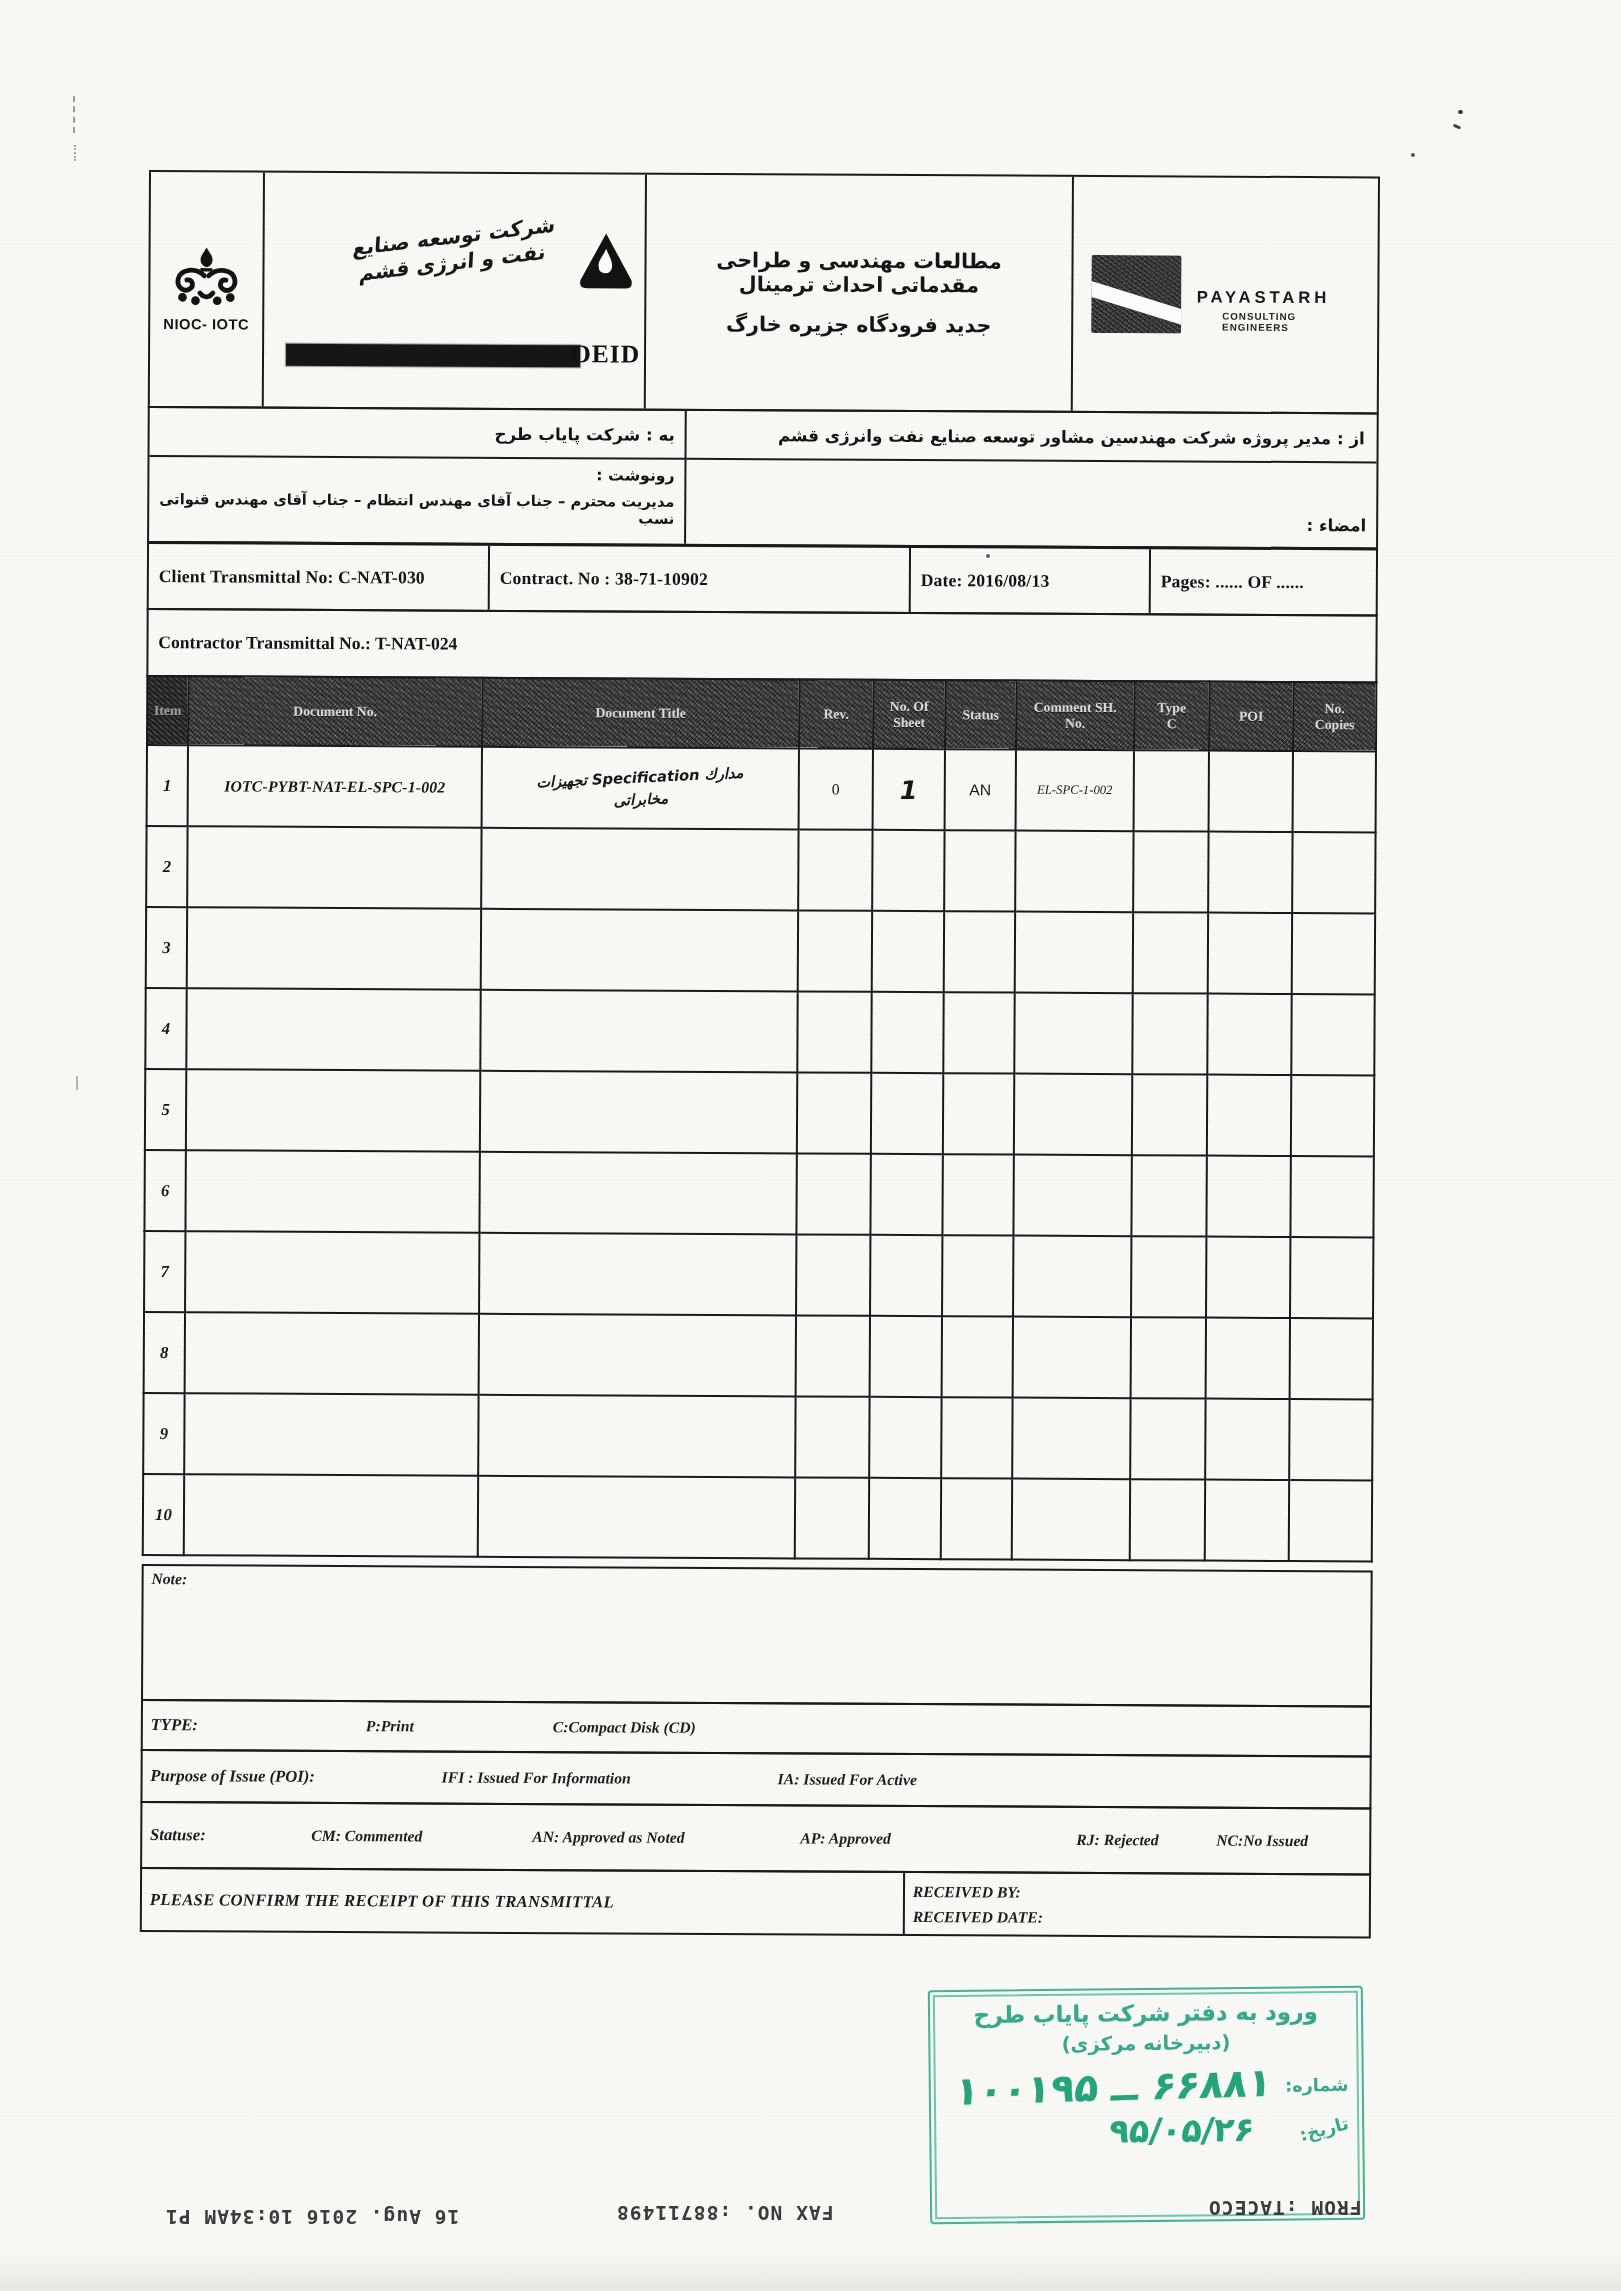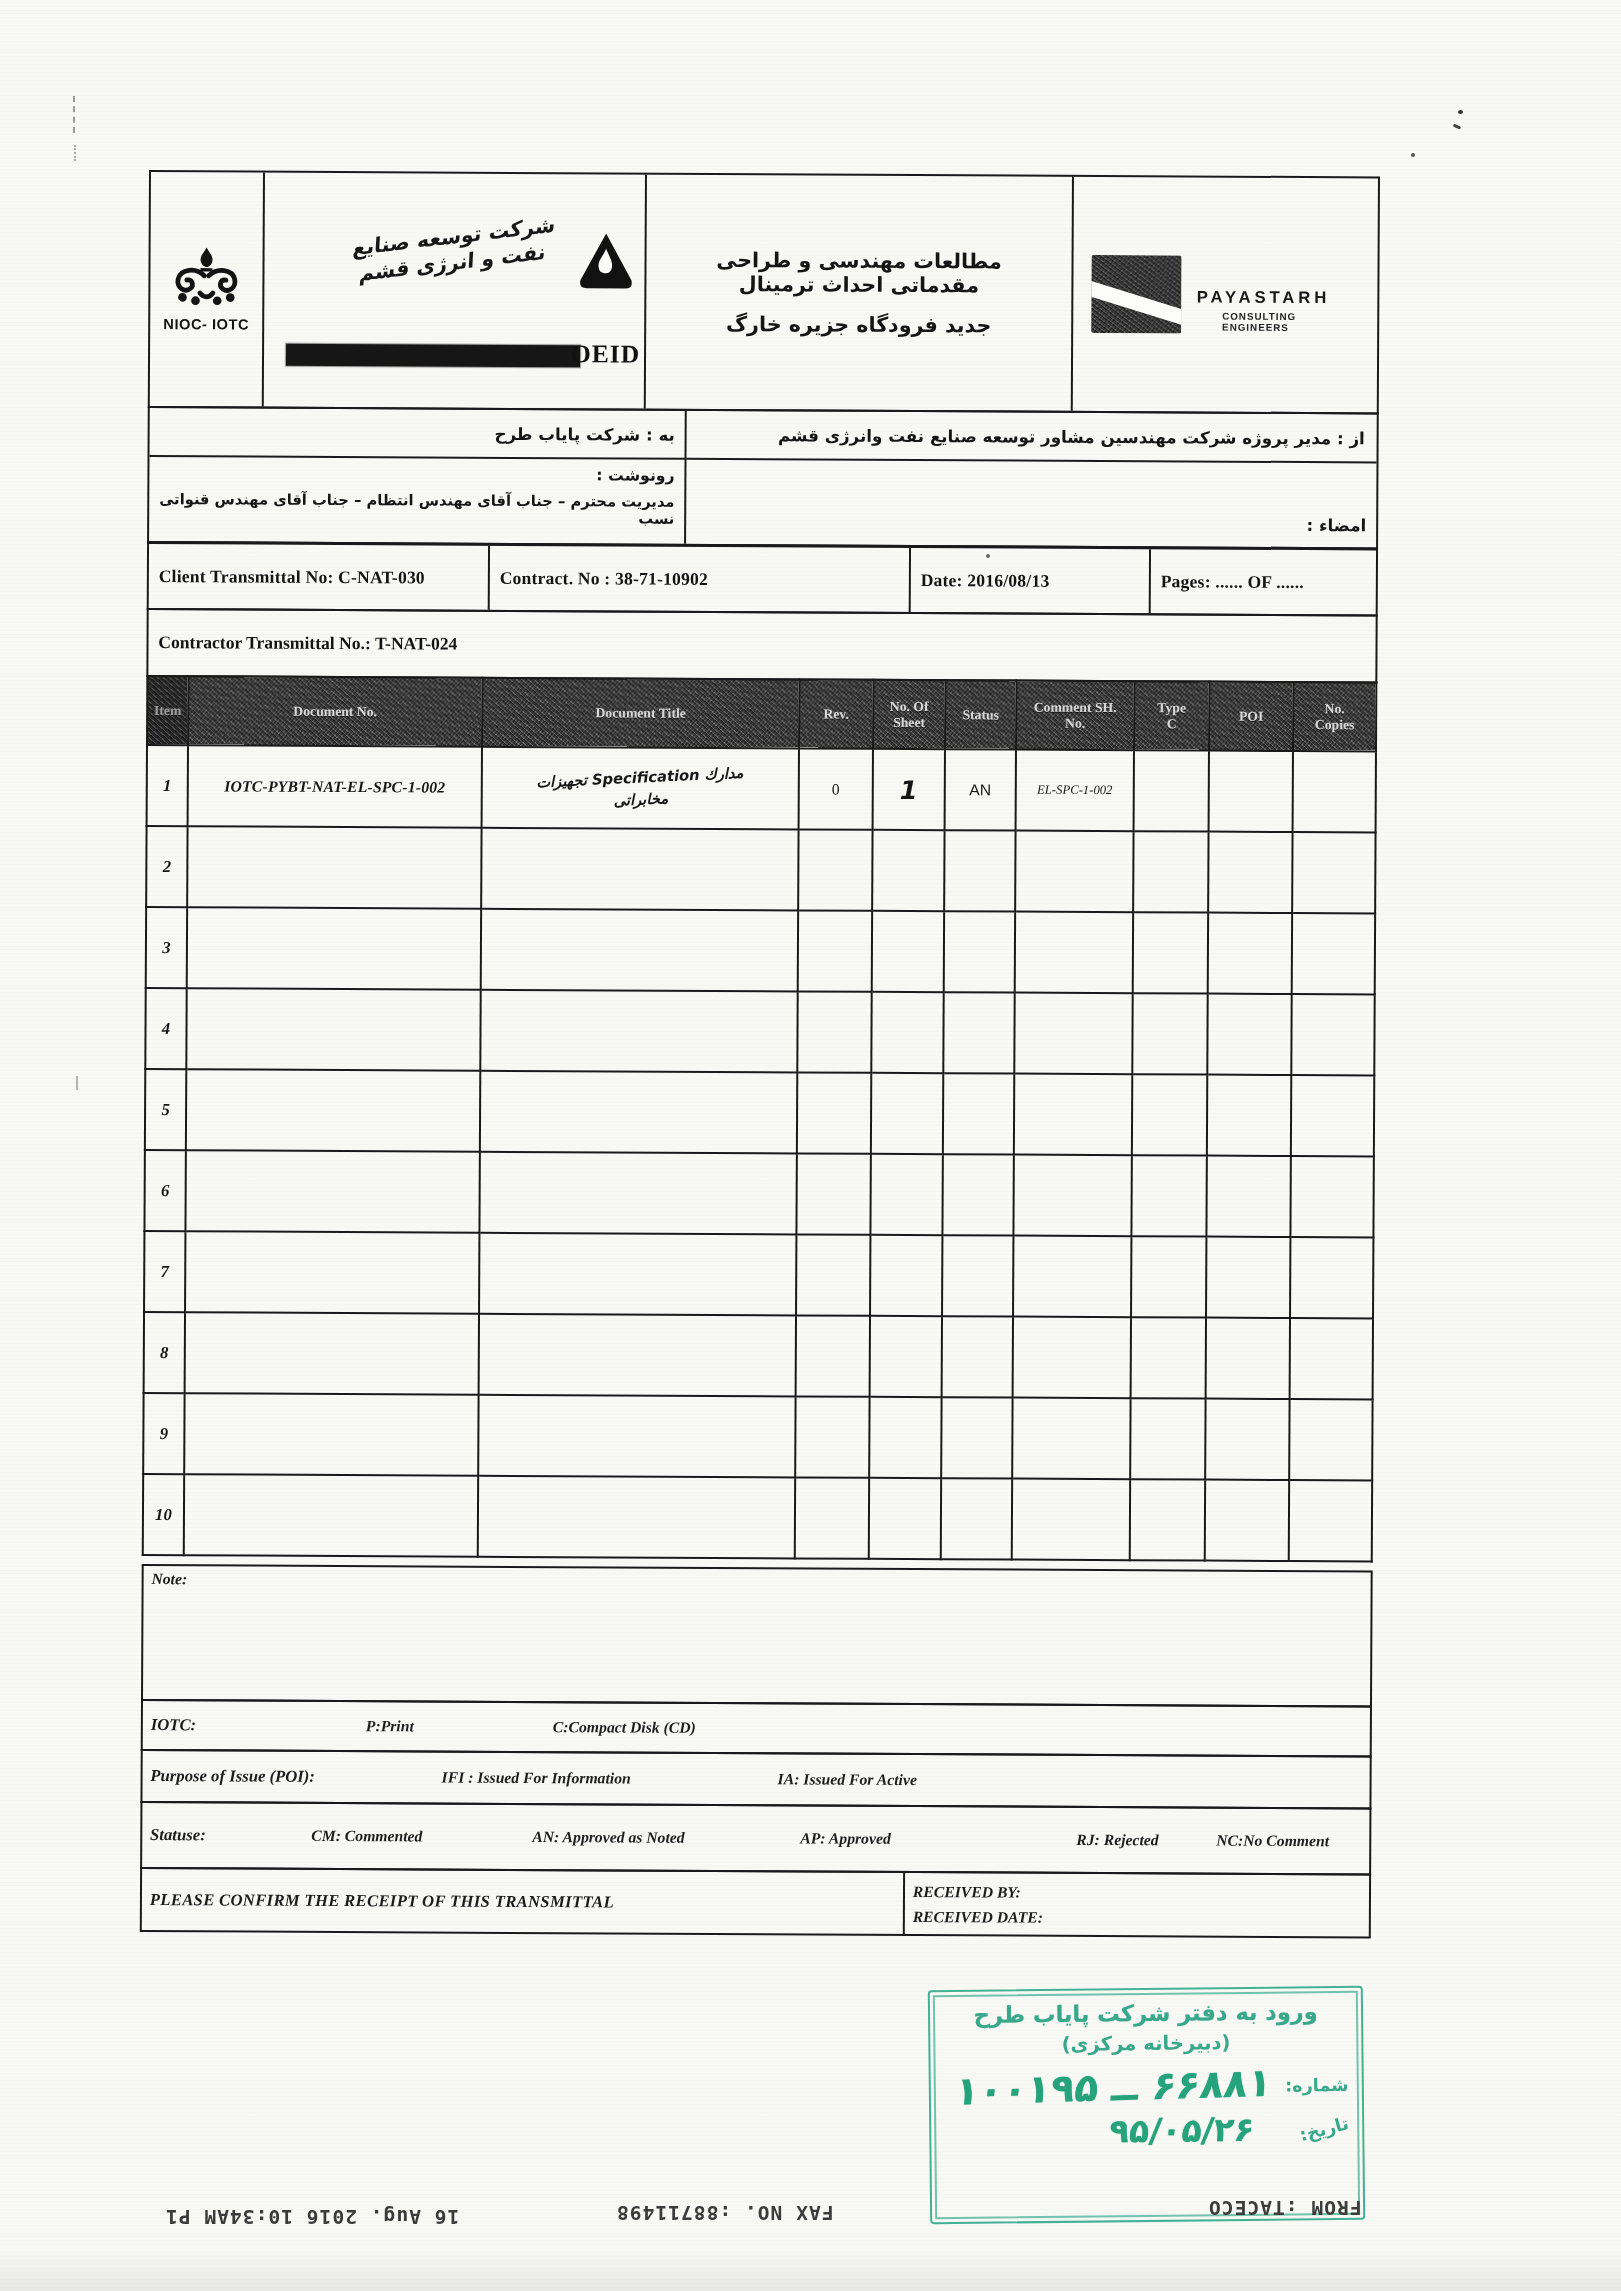--- a/index.html
+++ b/index.html
@@ -378,38 +378,38 @@
             <td></td>
           </tr>
       </tbody>
     </table>
 
     <div class="blk notebox">
       <span class="note-label">Note:</span>
     </div>
 
     <div class="blk lrow row-type">
-      <span class="lab">IOTC:</span>
+      <span class="lab">TYPE:</span>
       <span class="li" style="left:223px">P:Print</span>
       <span class="li" style="left:410px">C:Compact Disk (CD)</span>
     </div>
 
     <div class="blk lrow row-poi">
       <span class="lab">Purpose of  Issue (POI):</span>
       <span class="li" style="left:299px">IFI : Issued For Information</span>
       <span class="li" style="left:635px">IA: Issued For Active</span>
     </div>
 
     <div class="blk lrow row-status">
       <span class="lab">Statuse:</span>
       <span class="li" style="left:169px">CM: Commented</span>
       <span class="li" style="left:390px">AN: Approved as Noted</span>
       <span class="li" style="left:658px">AP: Approved</span>
       <span class="li" style="left:934px">RJ: Rejected</span>
-      <span class="li" style="left:1074px">NC:No Comment</span>
+      <span class="li" style="left:1074px">NC:No Issued</span>
     </div>
 
     <div class="blk confirm">
       <div class="c-left">PLEASE CONFIRM THE RECEIPT OF THIS TRANSMITTAL</div>
       <div class="c-right">
         <div>RECEIVED BY:</div>
         <div>RECEIVED DATE:</div>
       </div>
     </div>
   </div>

